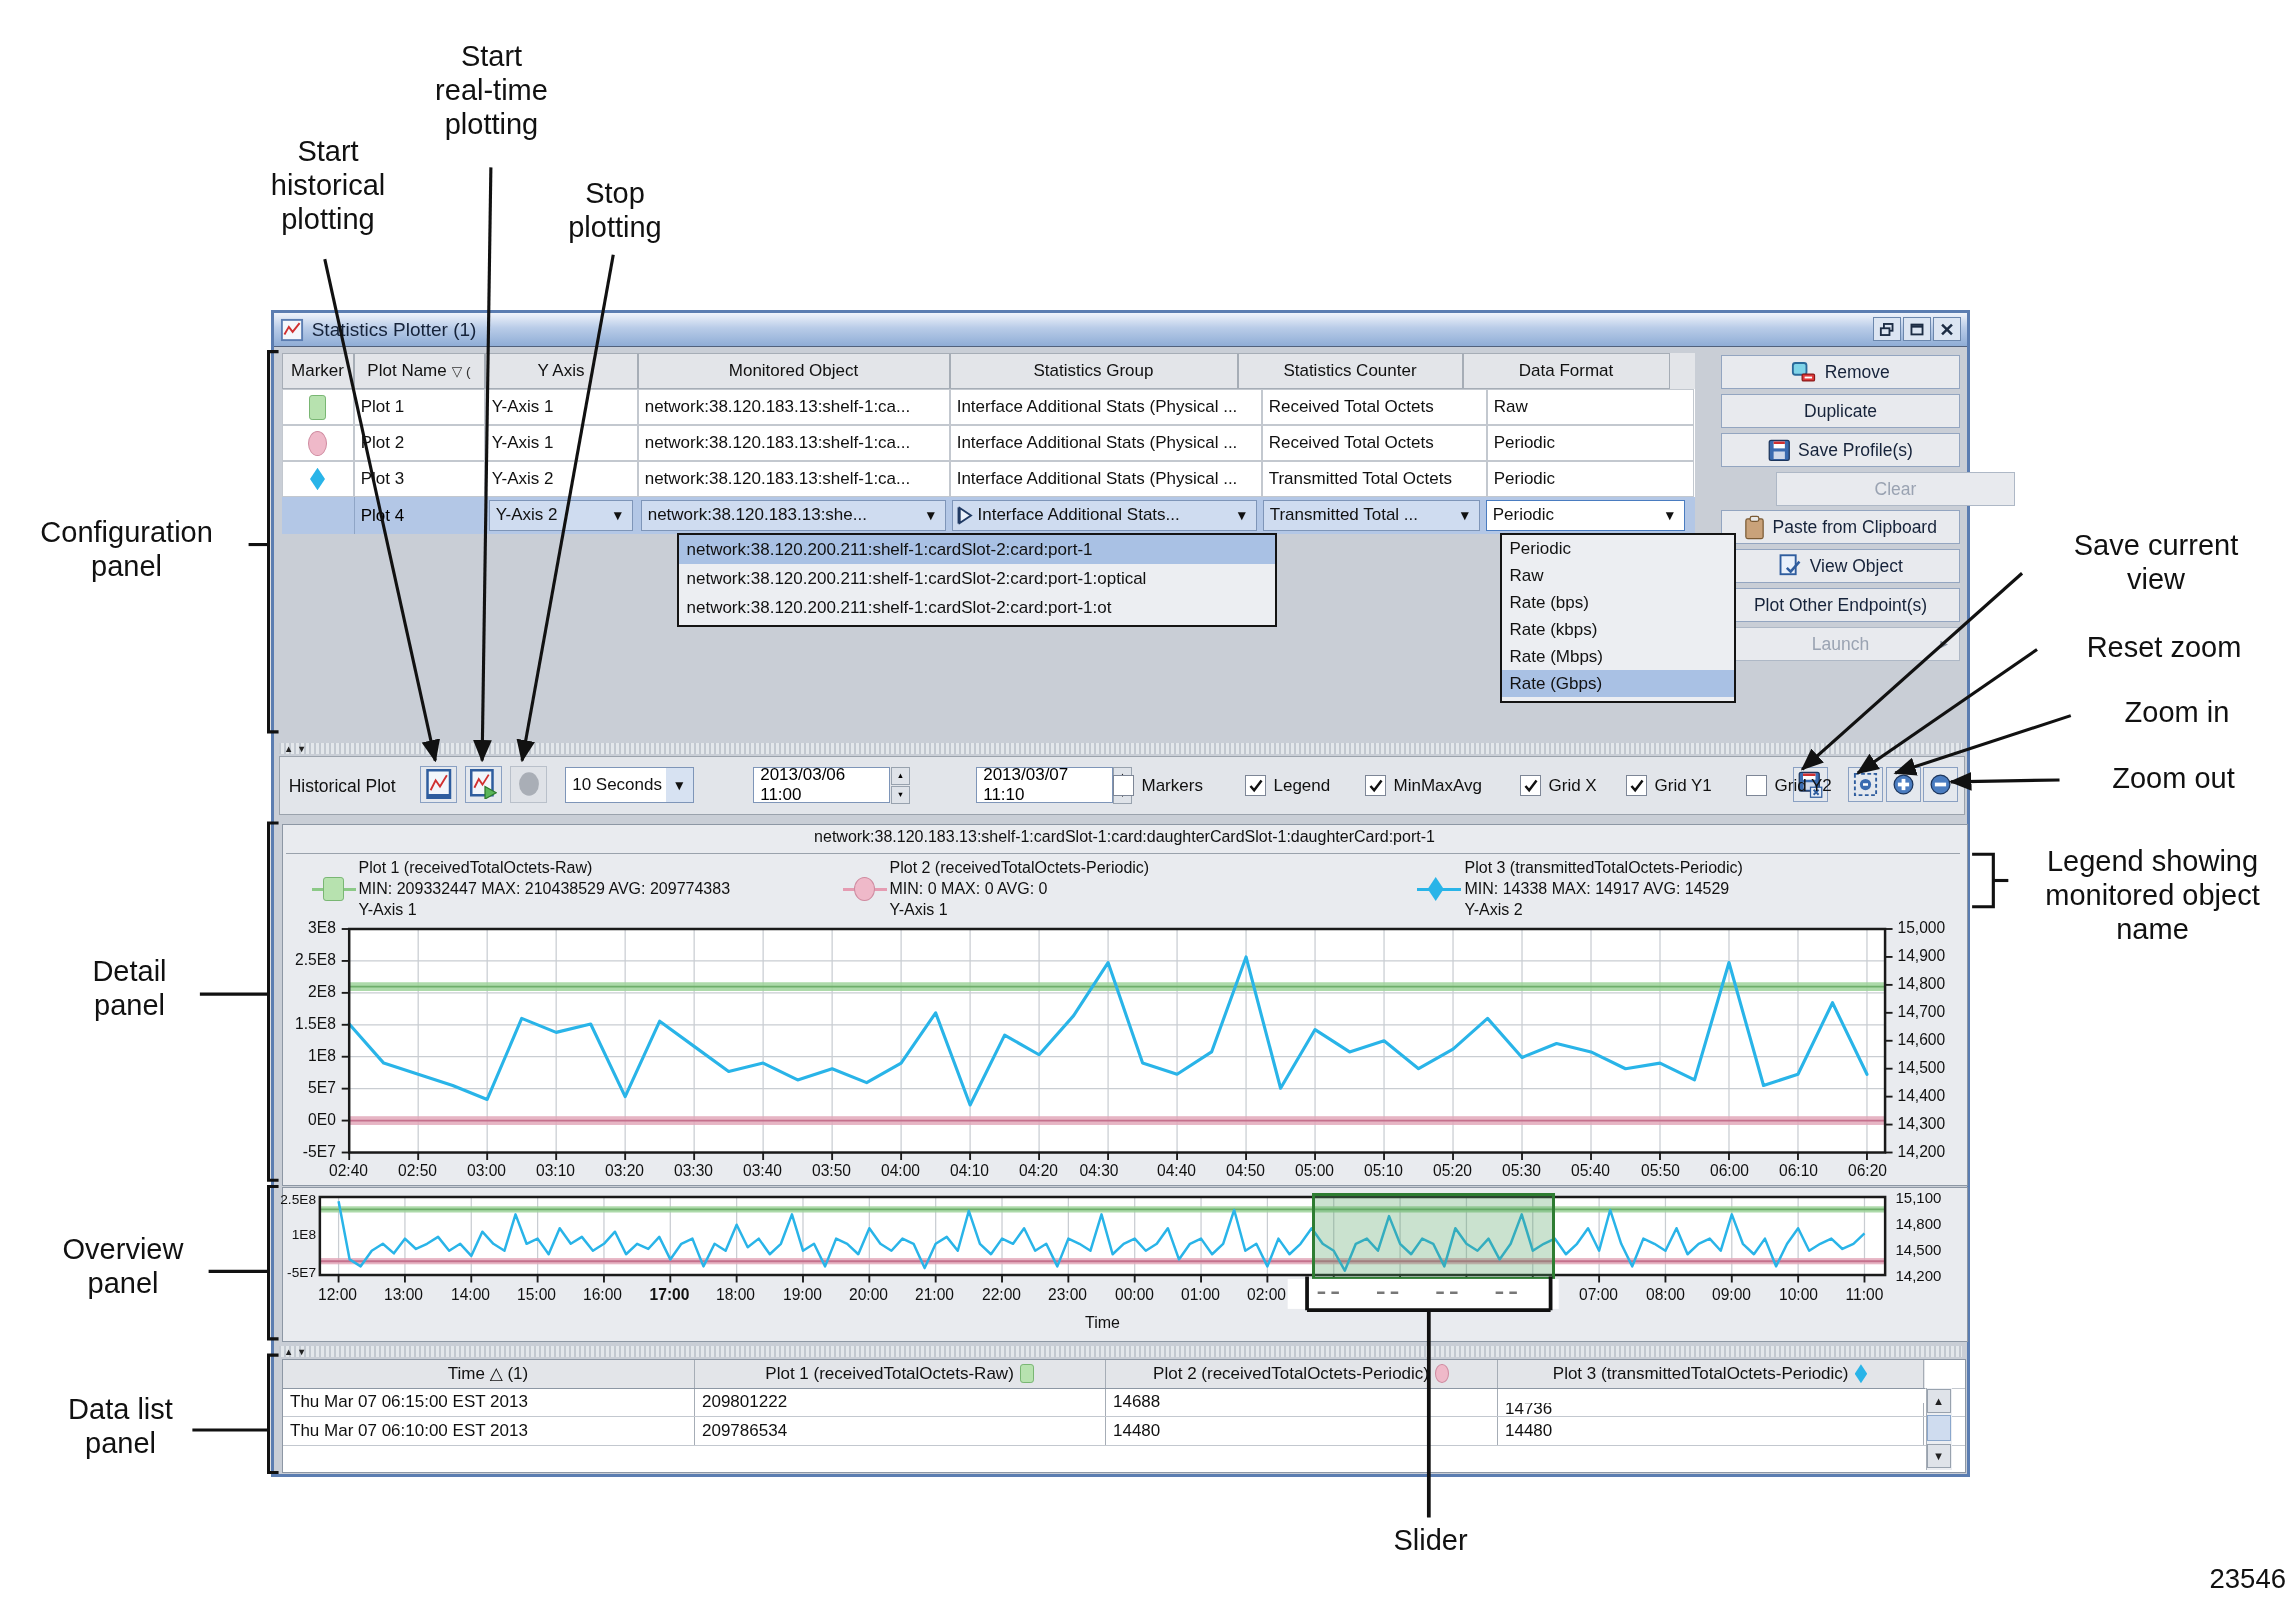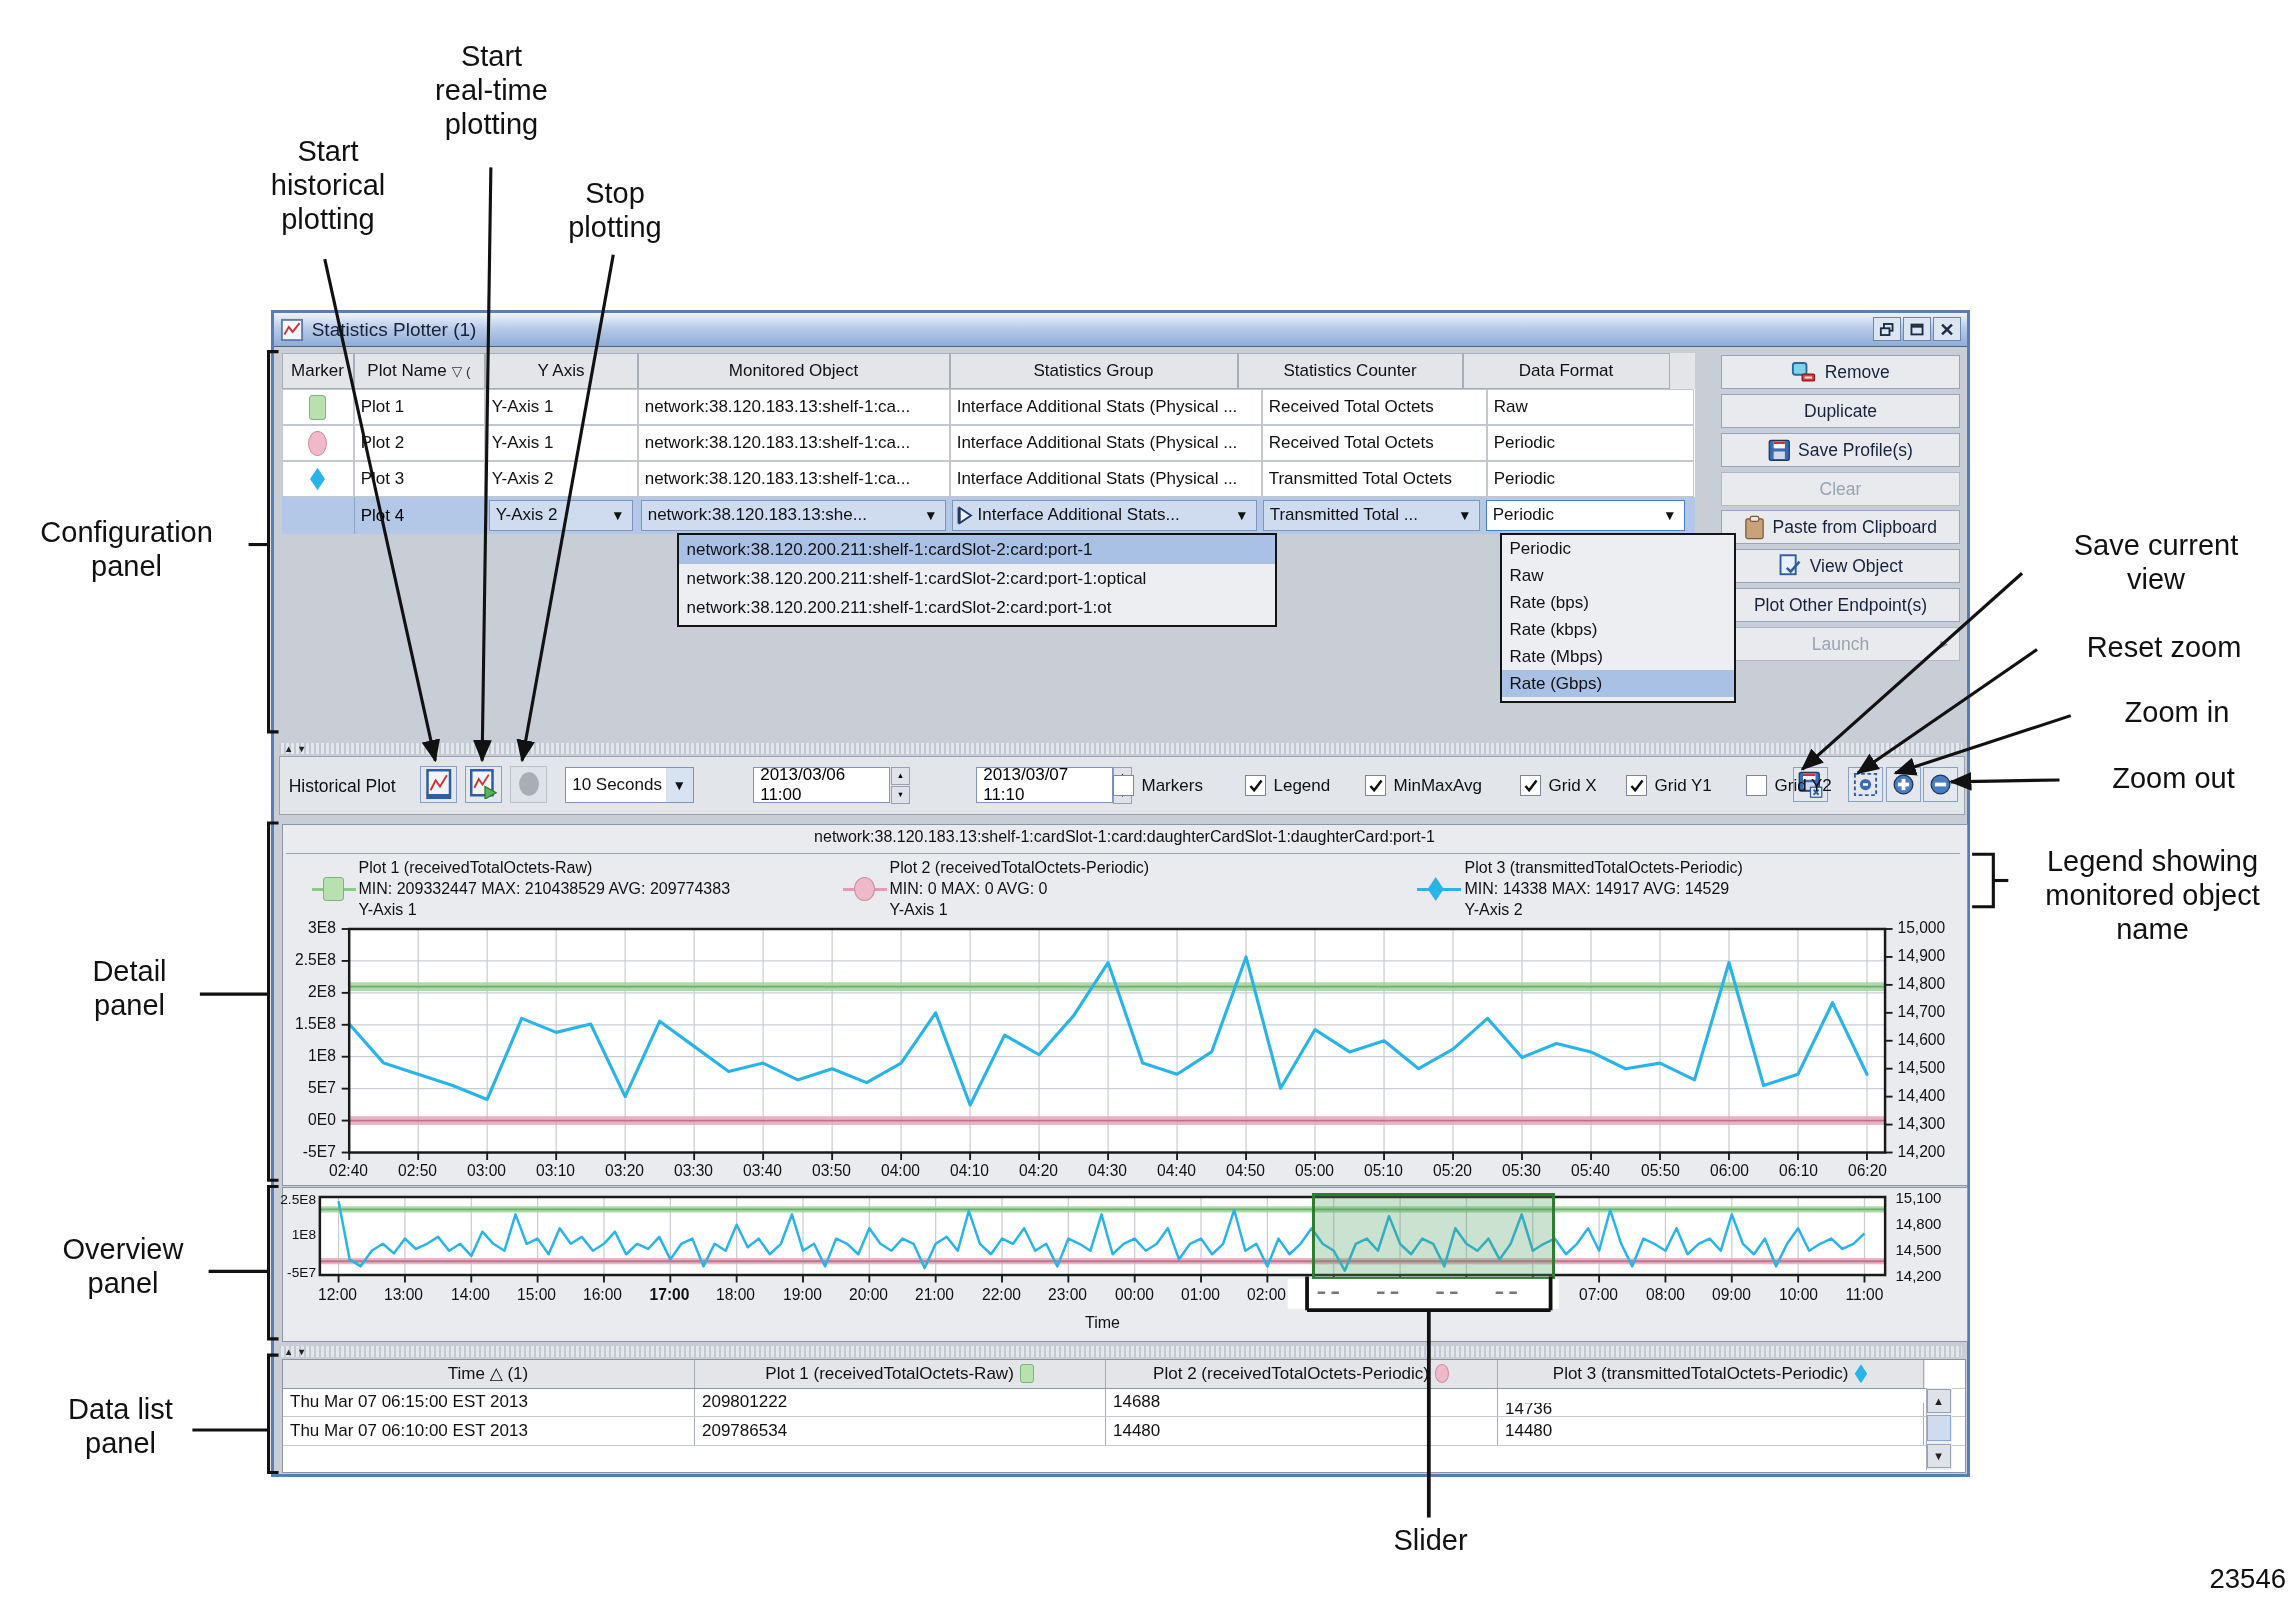--- a/index.html
+++ b/index.html
@@ -387,21 +387,21 @@
         <div class="tick" style="position: absolute; left: 107px; top: 337px; width: 56px; height: 19px; text-align: center; font-size: 15.6px;">02:50</div>
         <div class="tick" style="position: absolute; left: 176px; top: 337px; width: 56px; height: 19px; text-align: center; font-size: 15.6px;">03:00</div>
         <div class="tick" style="position: absolute; left: 245px; top: 337px; width: 56px; height: 19px; text-align: center; font-size: 15.6px;">03:10</div>
         <div class="tick" style="position: absolute; left: 314px; top: 337px; width: 56px; height: 19px; text-align: center; font-size: 15.6px;">03:20</div>
         <div class="tick" style="position: absolute; left: 383px; top: 337px; width: 56px; height: 19px; text-align: center; font-size: 15.6px;">03:30</div>
         <div class="tick" style="position: absolute; left: 452px; top: 337px; width: 56px; height: 19px; text-align: center; font-size: 15.6px;">03:40</div>
         <div class="tick" style="position: absolute; left: 521px; top: 337px; width: 56px; height: 19px; text-align: center; font-size: 15.6px;">03:50</div>
         <div class="tick" style="position: absolute; left: 590px; top: 337px; width: 56px; height: 19px; text-align: center; font-size: 15.6px;">04:00</div>
         <div class="tick" style="position: absolute; left: 659px; top: 337px; width: 56px; height: 19px; text-align: center; font-size: 15.6px;">04:10</div>
         <div class="tick" style="position: absolute; left: 728px; top: 337px; width: 56px; height: 19px; text-align: center; font-size: 15.6px;">04:20</div>
-        <div class="tick" style="position: absolute; left: 797px; top: 337px; width: 56px; height: 19px; text-align: center; font-size: 15.6px;">04:30</div>
+        <div class="tick" style="position: absolute; left: 797px; top: 337px; width: 56px; height: 19px; text-align: left; font-size: 15.6px;">04:30</div>
         <div class="tick" style="position: absolute; left: 866px; top: 337px; width: 56px; height: 19px; text-align: center; font-size: 15.6px;">04:40</div>
         <div class="tick" style="position: absolute; left: 935px; top: 337px; width: 56px; height: 19px; text-align: center; font-size: 15.6px;">04:50</div>
         <div class="tick" style="position: absolute; left: 1004px; top: 337px; width: 56px; height: 19px; text-align: center; font-size: 15.6px;">05:00</div>
         <div class="tick" style="position: absolute; left: 1073px; top: 337px; width: 56px; height: 19px; text-align: center; font-size: 15.6px;">05:10</div>
         <div class="tick" style="position: absolute; left: 1142px; top: 337px; width: 56px; height: 19px; text-align: center; font-size: 15.6px;">05:20</div>
         <div class="tick" style="position: absolute; left: 1211px; top: 337px; width: 56px; height: 19px; text-align: center; font-size: 15.6px;">05:30</div>
         <div class="tick" style="position: absolute; left: 1280px; top: 337px; width: 56px; height: 19px; text-align: center; font-size: 15.6px;">05:40</div>
         <div class="tick" style="position: absolute; left: 1350px; top: 337px; width: 56px; height: 19px; text-align: center; font-size: 15.6px;">05:50</div>
         <div class="tick" style="position: absolute; left: 1419px; top: 337px; width: 56px; height: 19px; text-align: center; font-size: 15.6px;">06:00</div>
         <div class="tick" style="position: absolute; left: 1488px; top: 337px; width: 56px; height: 19px; text-align: center; font-size: 15.6px;">06:10</div>
@@ -564,21 +564,21 @@
         <div style="display: inline-flex;">
           <svg width="22.5" height="22.5" viewBox="0 0 36 36">
             <rect x="2" y="2" width="32" height="32" rx="3" fill="#3a6bb0" stroke="#1c355c" stroke-width="2"></rect>
             <rect x="9" y="4" width="18" height="11" fill="#fff"></rect>
             <rect x="9" y="4" width="18" height="4" fill="#d03030"></rect>
             <rect x="9" y="20" width="18" height="12" fill="#cfd9ea"></rect>
           </svg>
         </div>
         <div>Save Profile(s)</div>
       </div>
-      <div class="sbtn dis" style="position: absolute; left: 1447px; top: 159px; width: 239px; height: 34px;">
+      <div class="sbtn dis" style="position: absolute; left: 1502px; top: 159px; width: 239px; height: 34px;">
         <div>Clear</div>
       </div>
       <div class="sbtn" style="position: absolute; left: 1447px; top: 197px; width: 239px; height: 34px;">
         <div style="display: inline-flex;">
           <svg width="21" height="25" viewBox="0 0 34 40">
             <rect x="3" y="6" width="28" height="32" rx="3" fill="#c9a27a" stroke="#7a5a34" stroke-width="2"></rect>
             <rect x="10" y="2" width="14" height="8" rx="3" fill="#e8e8e8" stroke="#7a5a34" stroke-width="2"></rect>
           </svg>
         </div>
         <div>Paste from Clipboard</div>

